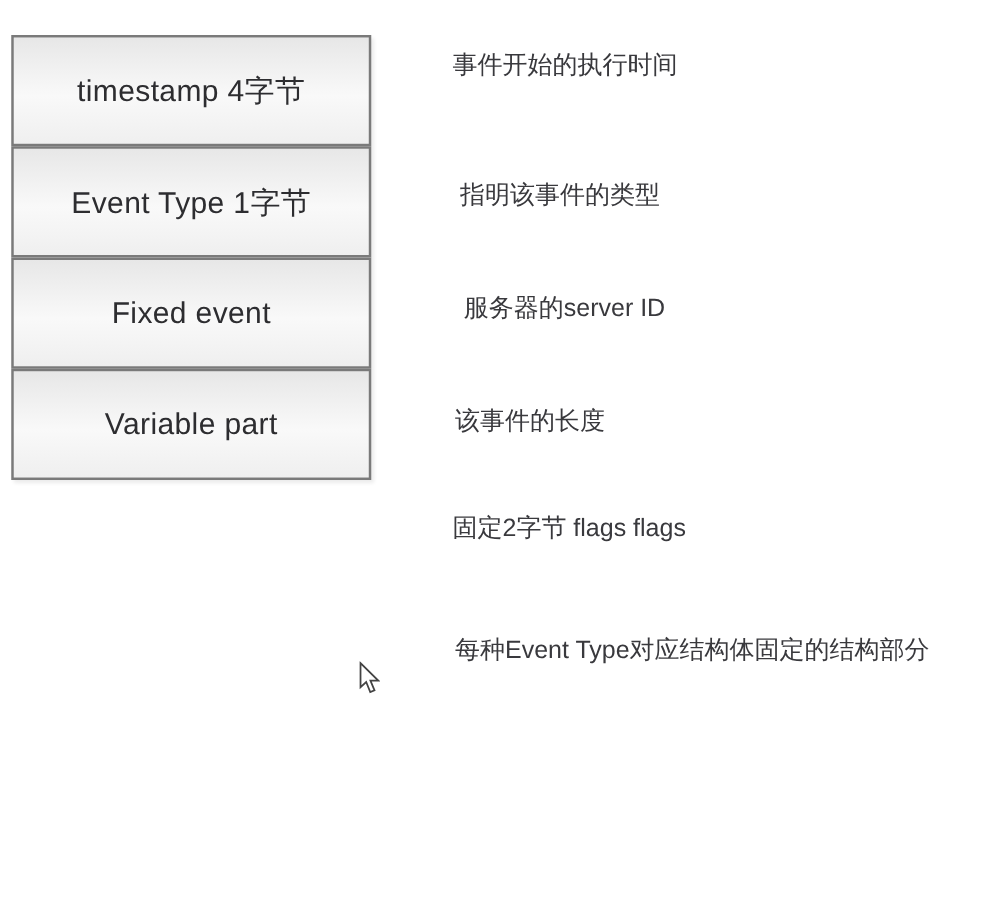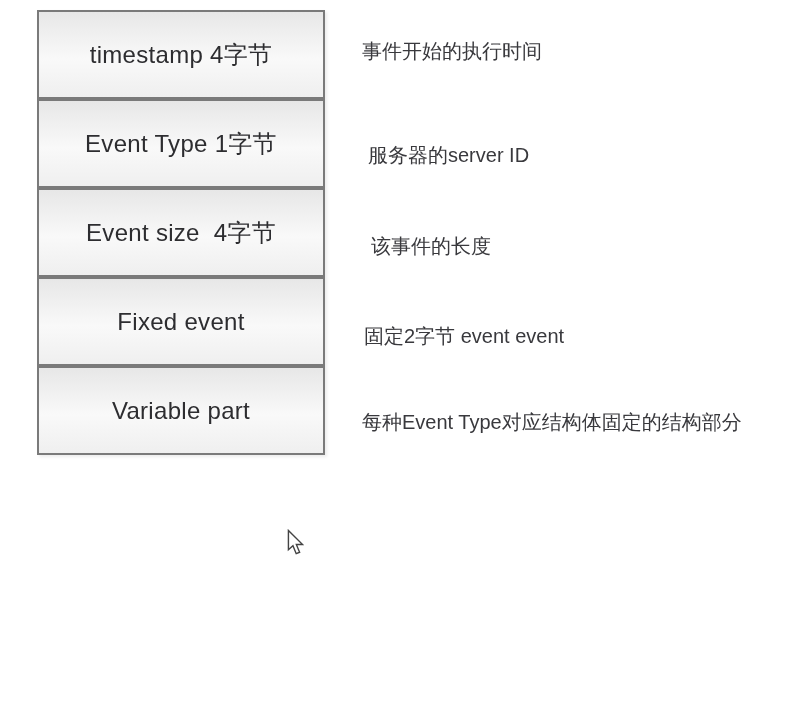--- a/index.html
+++ b/index.html
@@ -10,23 +10,22 @@
     width: 797px;
     height: 728px;
     position: relative;
     background: var(--background, #ffffff);
     font-family: "Liberation Sans", sans-serif;
     overflow: hidden;
   }
   .stack {
     position: absolute;
     left: 9px;
-    top: 10px;
+    top: 28px;
     box-shadow: 2px 2px 3px rgba(0,0,0,0.08);
-    margin-left: 28px;
   }
   .box {
     box-sizing: border-box;
     width: 288px;
     height: 89px;
     border: 2px solid var(--box-border, #7a7a7a);
     background: linear-gradient(180deg,
       var(--box-fill-top, #e7e7e7) 0%,
       var(--box-fill-mid, #f9f9f9) 55%,
       var(--box-fill-bottom, #efefef) 100%);
@@ -75,42 +74,42 @@
 <body>
 
 <div class="stack">
   <div class="box">
     <span class="box-label">timestamp 4字节</span>
   </div>
   <div class="box">
     <span class="box-label">Event Type 1字节</span>
   </div>
   <div class="box">
-    <span class="box-label">Event size  4字节</span>
-  </div>
-  <div class="box">
     <span class="box-label">Fixed event</span>
   </div>
   <div class="box">
     <span class="box-label">Variable part</span>
   </div>
 </div>
 
 <div class="descs">
   <div class="desc">
     <span>事件开始的执行时间</span>
   </div>
   <div class="desc">
+    <span>指明该事件的类型</span>
+  </div>
+  <div class="desc">
     <span>服务器的server ID</span>
   </div>
   <div class="desc">
     <span>该事件的长度</span>
   </div>
   <div class="desc">
-    <span>固定2字节 event event</span>
+    <span>固定2字节 flags flags</span>
   </div>
   <div class="desc">
     <span>每种Event Type对应结构体固定的结构部分</span>
   </div>
 </div>
 
 <svg class="cursor" viewBox="0 0 12 19" xmlns="http://www.w3.org/2000/svg">
   <path d="M1 1 L1 14.6 L4.2 11.7 L6.5 17.4 L8.9 16.4 L6.6 10.9 L11 10.9 Z" fill="#ffffff" stroke="#444444" stroke-width="1" stroke-linejoin="miter"></path>
 </svg>
 

